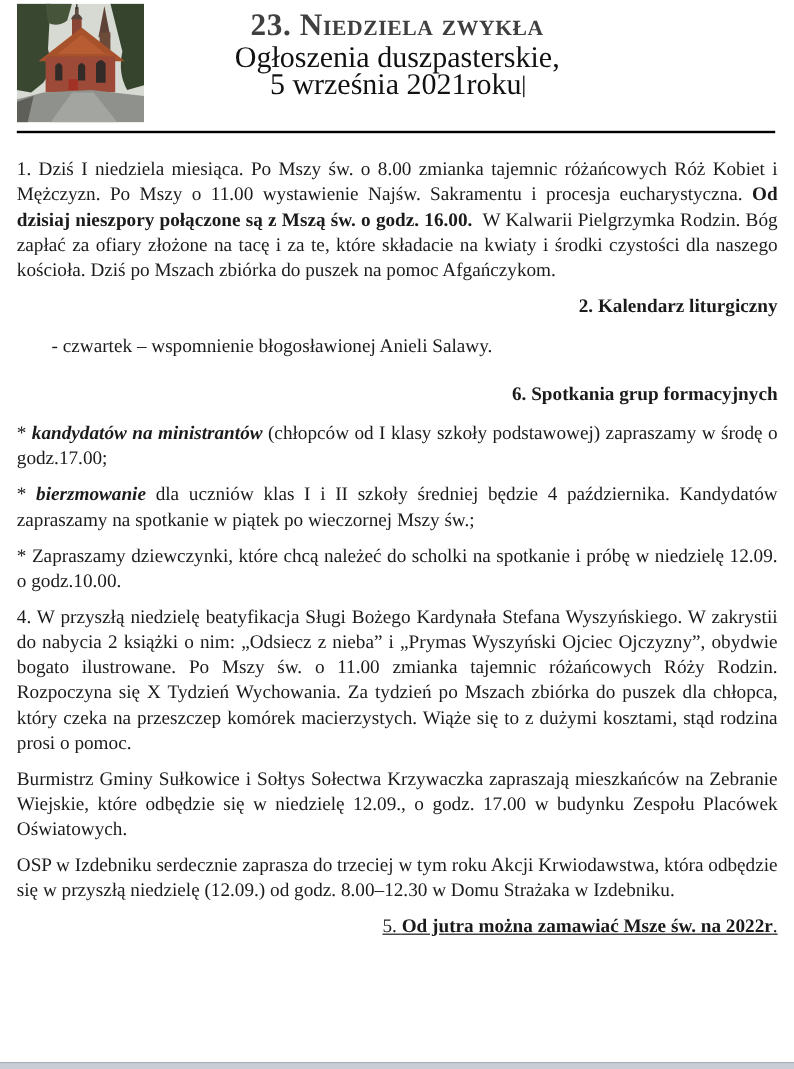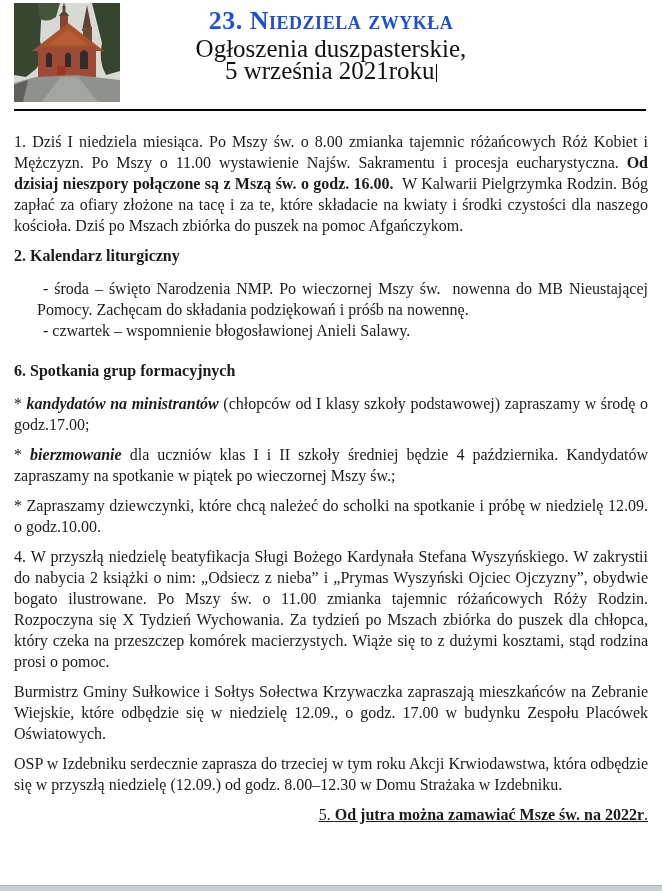--- a/index.html
+++ b/index.html
@@ -19,21 +19,21 @@
     width: 106px; height: 99px; overflow: hidden;
   }
   .title-block {
     position: absolute; left: 0; right: 0; top: 6px;
     text-align: center;
   }
   .doc-title {
     font-size: 26px; font-weight: 700;
     font-variant: small-caps;
     letter-spacing: 0.5px;
-    color: #1d4ed8;
+    color: #404040;
   }
   .doc-subtitle {
     font-size: 25px; line-height: 21.5px; color: #111;
     margin-top: 2px;
   }
   .caret {
     display: inline-block; width: 1.5px; height: 18px;
     background: #000; margin-left: 1px; vertical-align: -3px;
   }
   .rule {
@@ -41,21 +41,21 @@
     border-top: 2px solid #000;
   }
 
   
   .doc-body {
     position: absolute; top: 131px; left: 14px; width: 634px;
     font-size: 16px; line-height: 21px;
     text-align: justify;
   }
   .doc-body p { margin: 0 0 9px 0; }
-  p.heading { font-weight: 700; margin-bottom: 12px; text-align: left; }
+  p.heading { font-weight: 700; margin-bottom: 12px; text-align: right; }
   p.indent { margin-left: 23px; text-indent: 6px; }
   p.indent-first { margin-bottom: 0; }
   p.indent-last { margin-bottom: 19px; }
   .bi { font-weight: 700; font-style: italic; }
   b { font-weight: 700; }
   p.single { text-align: right; text-decoration: underline; }
 
   .bottom-bar {
     position: absolute; left: 0; right: 0; bottom: 0; height: 5px;
     background: #c9ced6; border-top: 1px solid #aab0ba;
@@ -108,21 +108,20 @@
   </div>
 
   <div class="rule"></div>
 
   <main class="doc-body">
 
     <p><span>1. Dziś I niedziela miesiąca. Po Mszy św. o 8.00 zmianka tajemnic różańcowych Róż Kobiet i Mężczyzn. Po Mszy o 11.00 wystawienie Najśw. Sakramentu i procesja eucharystyczna. </span><b>Od dzisiaj nieszpory połączone są z Mszą św. o godz. 16.00.</b><span>&nbsp; W Kalwarii Pielgrzymka Rodzin. Bóg zapłać za ofiary złożone na tacę i za te, które składacie na kwiaty i środki czystości dla naszego kościoła. Dziś po Mszach zbiórka do puszek na pomoc Afgańczykom.</span></p>
 
     <p class="heading">2. Kalendarz liturgiczny</p>
 
-    <p class="indent indent-first">- środa – święto Narodzenia NMP. Po wieczornej Mszy św.&nbsp; nowenna do MB Nieustającej Pomocy. Zachęcam do składania podziękowań i próśb na nowennę.</p>
     <p class="indent indent-last">- czwartek – wspomnienie błogosławionej Anieli Salawy.</p>
 
     <p class="heading">6. Spotkania grup formacyjnych</p>
 
 
     <p><span>* </span><span class="bi">kandydatów na ministrantów</span><span> (chłopców od I klasy szkoły podstawowej) zapraszamy w środę o godz.17.00;</span></p>
 
     <p><span>* </span><span class="bi">bierzmowanie</span><span> dla uczniów klas I i II szkoły średniej będzie 4 października. Kandydatów zapraszamy na spotkanie w piątek po wieczornej Mszy św.;</span></p>
 
     <p>* Zapraszamy dziewczynki, które chcą należeć do scholki na spotkanie i próbę w niedzielę 12.09. o godz.10.00.</p>

